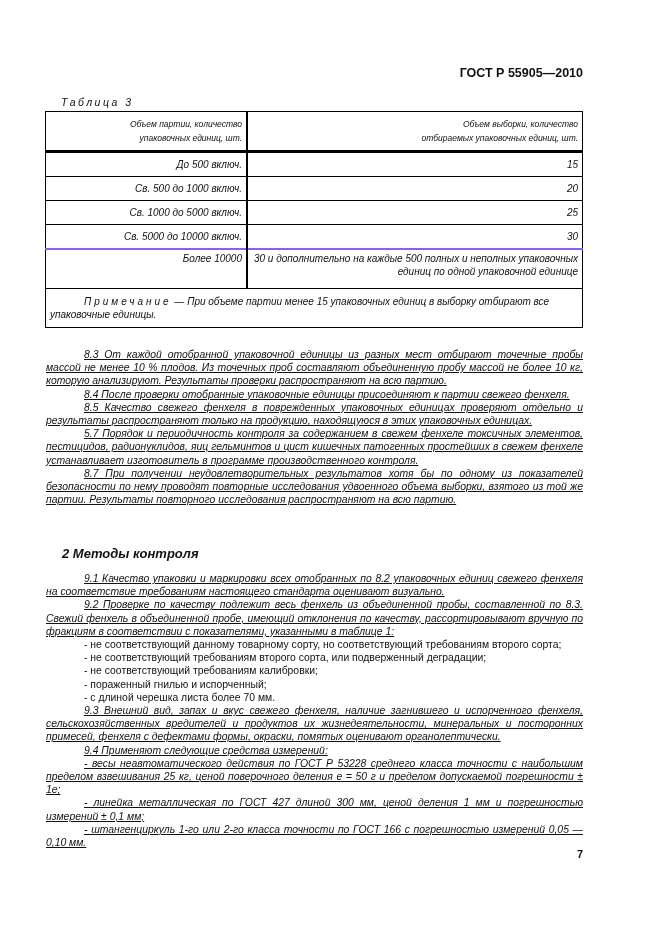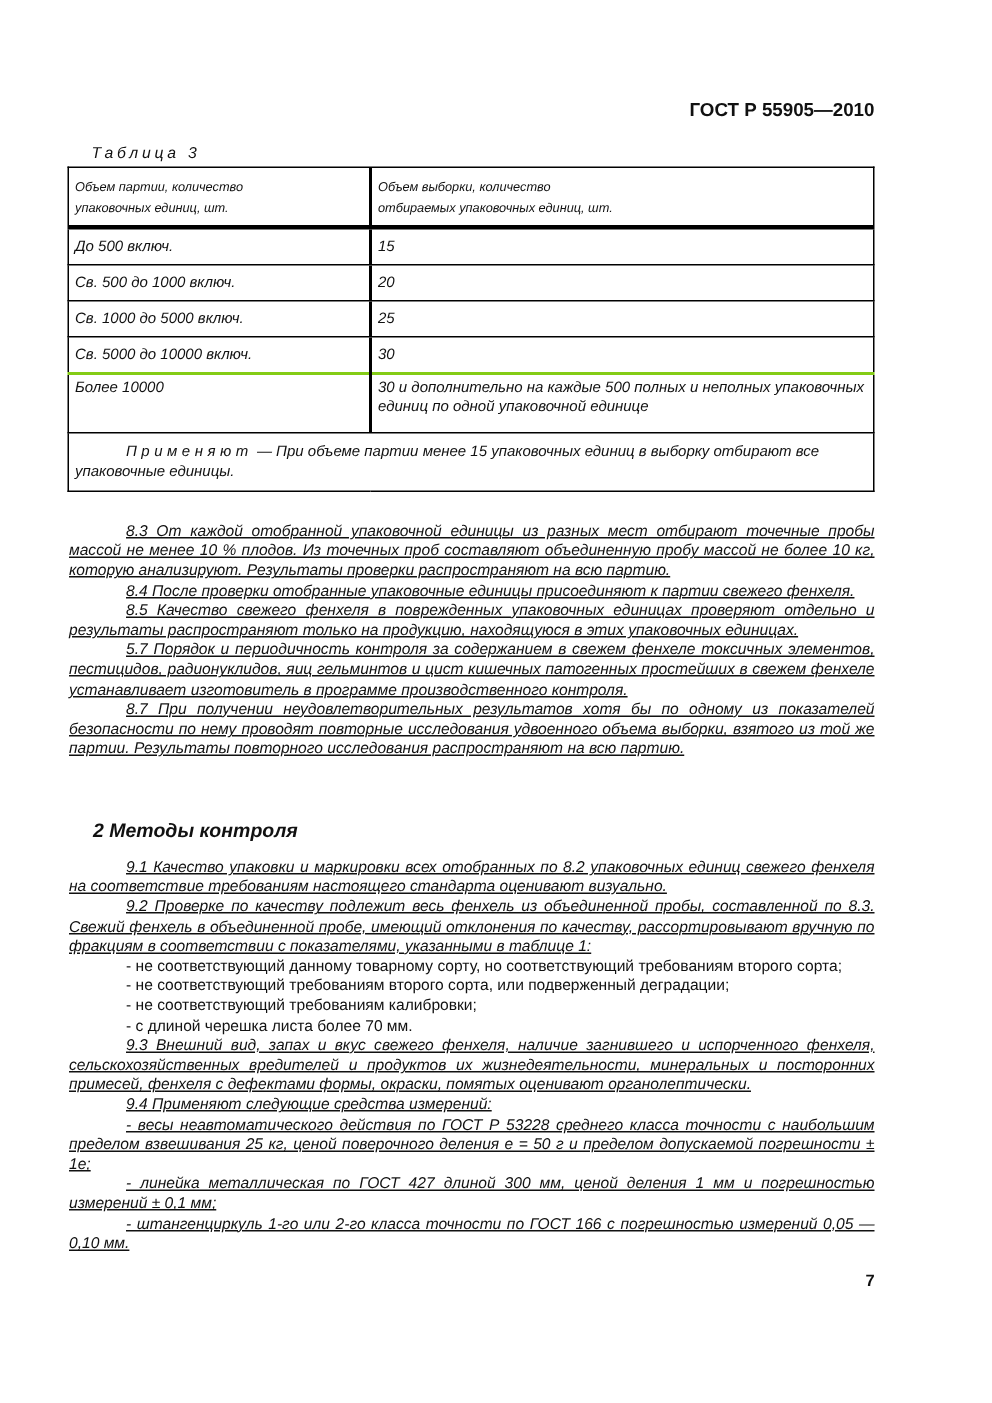--- a/index.html
+++ b/index.html
@@ -2,26 +2,26 @@
 <html><head>
 <meta charset="utf-8">
 <style>
   html, body { margin:0; padding:0; background:#ffffff; }
   body { width:661px; height:935px; position:relative; overflow:hidden;
          font-family:"Liberation Sans", sans-serif; color:#111; }
   .hdr { position:absolute; top:66px; right:78px; font-weight:bold; font-size:12.5px; }
   .tcap { position:absolute; top:96px; left:29px; font-style:italic; font-size:10.5px; letter-spacing:2.5px;margin-left:32px; }
   table.t3 { position:absolute; top:111px; left:45px; width:538px; border-collapse:collapse;
              font-style:italic; font-size:10px; }
-  table.t3 td { border:1px solid #000; text-align:left; vertical-align:middle; padding:0 4px; }
+  table.t3 td { border:1px solid #000; text-align:right; vertical-align:middle; padding:0 4px; }
   table.t3 td.c1 { width:192px; }
   table.t3 td.c2 { border-left:2px solid #000; }
   tr.head td { height:38px; font-size:8.5px; line-height:14px; border-bottom:3px solid #000; }
   tr.r td { height:23px; }
-  tr.rlast td { height:35px; vertical-align:top; padding-top:3px; line-height:12.5px; border-top:2px solid #84cc16; }
+  tr.rlast td { height:35px; vertical-align:top; padding-top:3px; line-height:12.5px; border-top:2px solid #8b5cf6; }
   tr.note td { text-align:left; height:34px; font-size:10px; line-height:13px; padding:2px 4px; }
   .spaced { letter-spacing:3px; }
   .body { position:absolute; left:46px; width:537px; font-size:10.4px; line-height:13.2px; text-align:justify; }
   .p { text-indent:38px; margin:0; }
   .it { font-style:italic;text-decoration:underline; }
   .h9 { position:absolute; top:546px; left:62px; font-weight:bold; font-style:italic; font-size:13px; }
   .pnum { position:absolute; top:848px; left:577px; font-weight:bold; font-size:11px; }
 </style>
 </head>
 <body>
@@ -55,21 +55,21 @@
   </tr>
   <tr class="r">
     <td class="c1">Св. 5000 до 10000 включ.</td>
     <td class="c2">30</td>
   </tr>
   <tr class="rlast">
     <td class="c1">Более 10000</td>
     <td class="c2">30 и дополнительно на каждые 500 полных и неполных упаковочных единиц по одной упаковочной единице</td>
   </tr>
   <tr class="note">
-    <td colspan="2"><span style="display:inline-block;width:34px"></span><span class="spaced">Применяют</span><span> — При объеме партии менее 15 упаковочных единиц в выборку отбирают все упаковочные единицы.</span></td>
+    <td colspan="2"><span style="display:inline-block;width:34px"></span><span class="spaced">Примечание</span><span> — При объеме партии менее 15 упаковочных единиц в выборку отбирают все упаковочные единицы.</span></td>
   </tr>
 </tbody>
   </table>
 
 <div class="body it" style="top:348px">
   <p class="p">8.3 От каждой отобранной упаковочной единицы из разных мест отбирают точечные пробы массой не менее 10 % плодов. Из точечных проб составляют объединенную пробу массой не более 10 кг, которую анализируют. Результаты проверки распространяют на всю партию.</p>
   <p class="p">8.4 После проверки отобранные упаковочные единицы присоединяют к партии свежего фенхеля.</p>
   <p class="p">8.5 Качество свежего фенхеля в поврежденных упаковочных единицах проверяют отдельно и результаты распространяют только на продукцию, находящуюся в этих упаковочных единицах.</p>
   <p class="p">5.7 Порядок и периодичность контроля за содержанием в свежем фенхеле токсичных элементов, пестицидов, радионуклидов, яиц гельминтов и цист кишечных патогенных простейших в свежем фенхеле устанавливает изготовитель в программе производственного контроля.</p>
   <p class="p">8.7 При получении неудовлетворительных результатов хотя бы по одному из показателей безопасности по нему проводят повторные исследования удвоенного объема выборки, взятого из той же партии. Результаты повторного исследования распространяют на всю партию.</p>
@@ -77,20 +77,21 @@
 
 <div class="h9">2 Методы контроля</div>
 
 <div class="body" style="top:550px; margin-top:0;">
   <div style="height:22px"></div>
   <p class="p it">9.1 Качество упаковки и маркировки всех отобранных по 8.2 упаковочных единиц свежего фенхеля на соответствие требованиям настоящего стандарта оценивают визуально.</p>
   <p class="p it">9.2 Проверке по качеству подлежит весь фенхель из объединенной пробы, составленной по 8.3. Свежий фенхель в объединенной пробе, имеющий отклонения по качеству, рассортировывают вручную по фракциям в соответствии с показателями, указанными в таблице 1:</p>
   <p class="p">- не соответствующий данному товарному сорту, но соответствующий требованиям второго сорта;</p>
   <p class="p">- не соответствующий требованиям второго сорта, или подверженный деградации;</p>
   <p class="p">- не соответствующий требованиям калибровки;</p>
+  <p class="p">- пораженный гнилью и испорченный;</p>
   <p class="p">- с длиной черешка листа более 70 мм.</p>
   <p class="p it">9.3 Внешний вид, запах и вкус свежего фенхеля, наличие загнившего и испорченного фенхеля, сельскохозяйственных вредителей и продуктов их жизнедеятельности, минеральных и посторонних примесей, фенхеля с дефектами формы, окраски, помятых оценивают органолептически.</p>
   <p class="p it">9.4 Применяют следующие средства измерений:</p>
   <p class="p it">- весы неавтоматического действия по ГОСТ Р 53228 среднего класса точности с наибольшим пределом взвешивания 25 кг, ценой поверочного деления е = 50 г и пределом допускаемой погрешности ± 1е;</p>
   <p class="p it">- линейка металлическая по ГОСТ 427 длиной 300 мм, ценой деления 1 мм и погрешностью измерений ± 0,1 мм;</p>
   <p class="p it">- штангенциркуль 1-го или 2-го класса точности по ГОСТ 166 с погрешностью измерений 0,05 — 0,10 мм.</p>
 </div>
 
 <div class="pnum">7</div>
 

